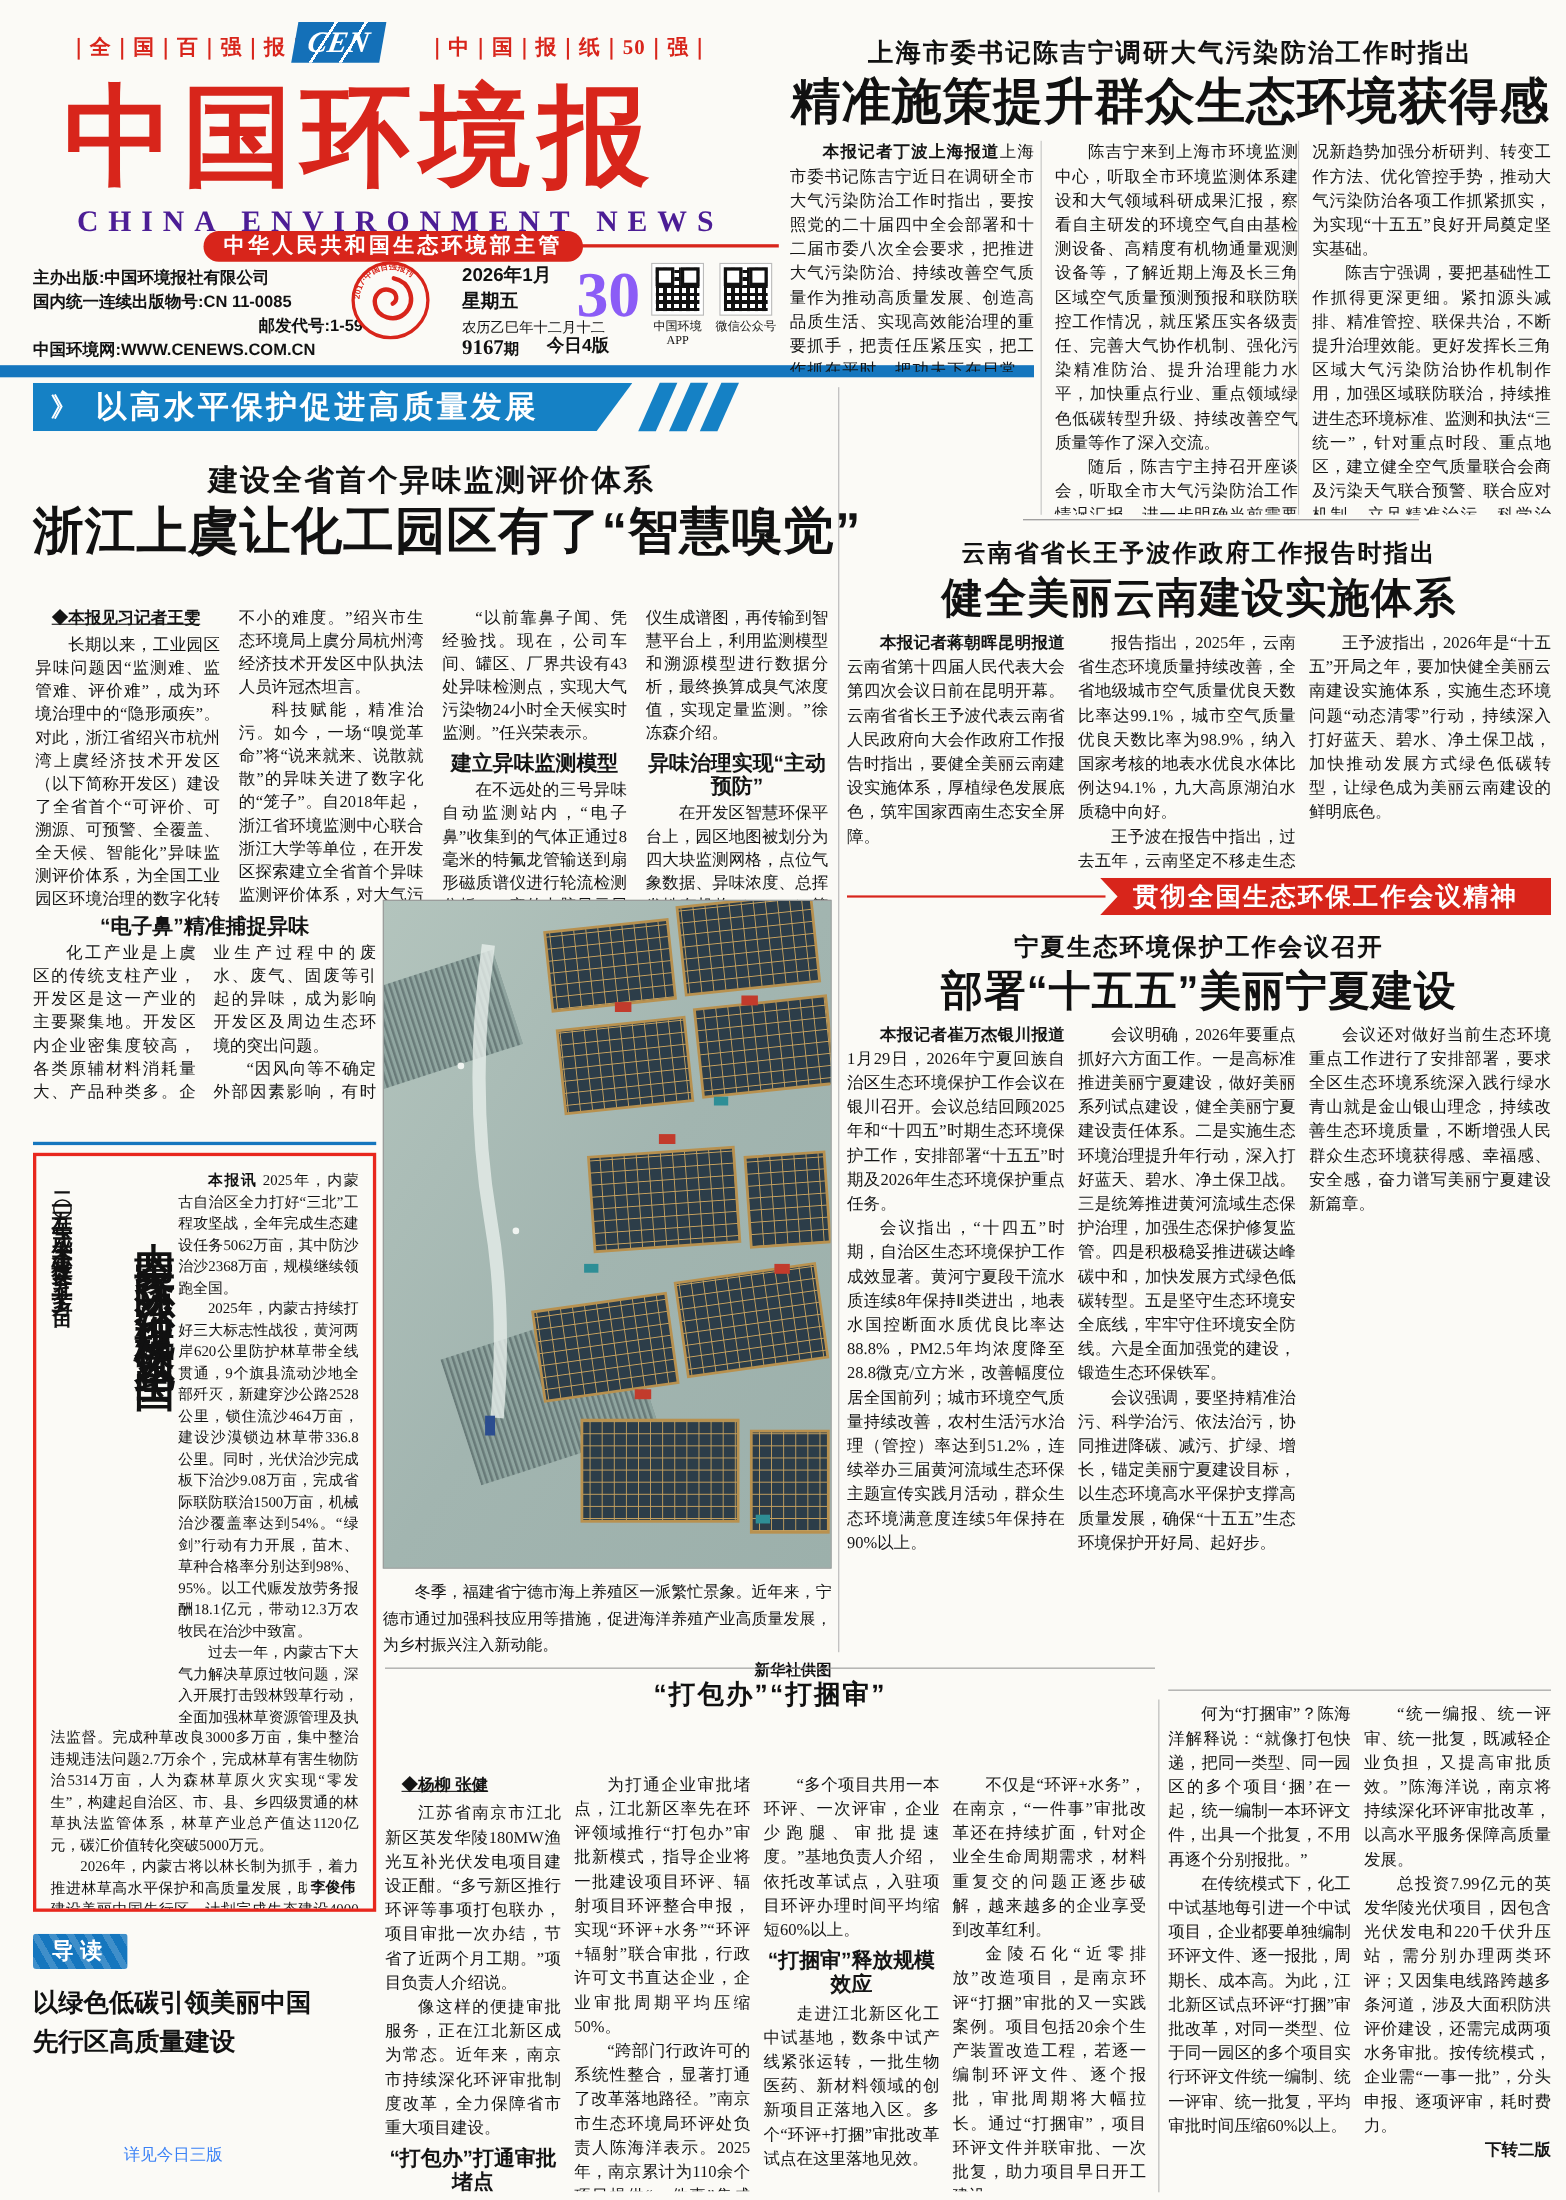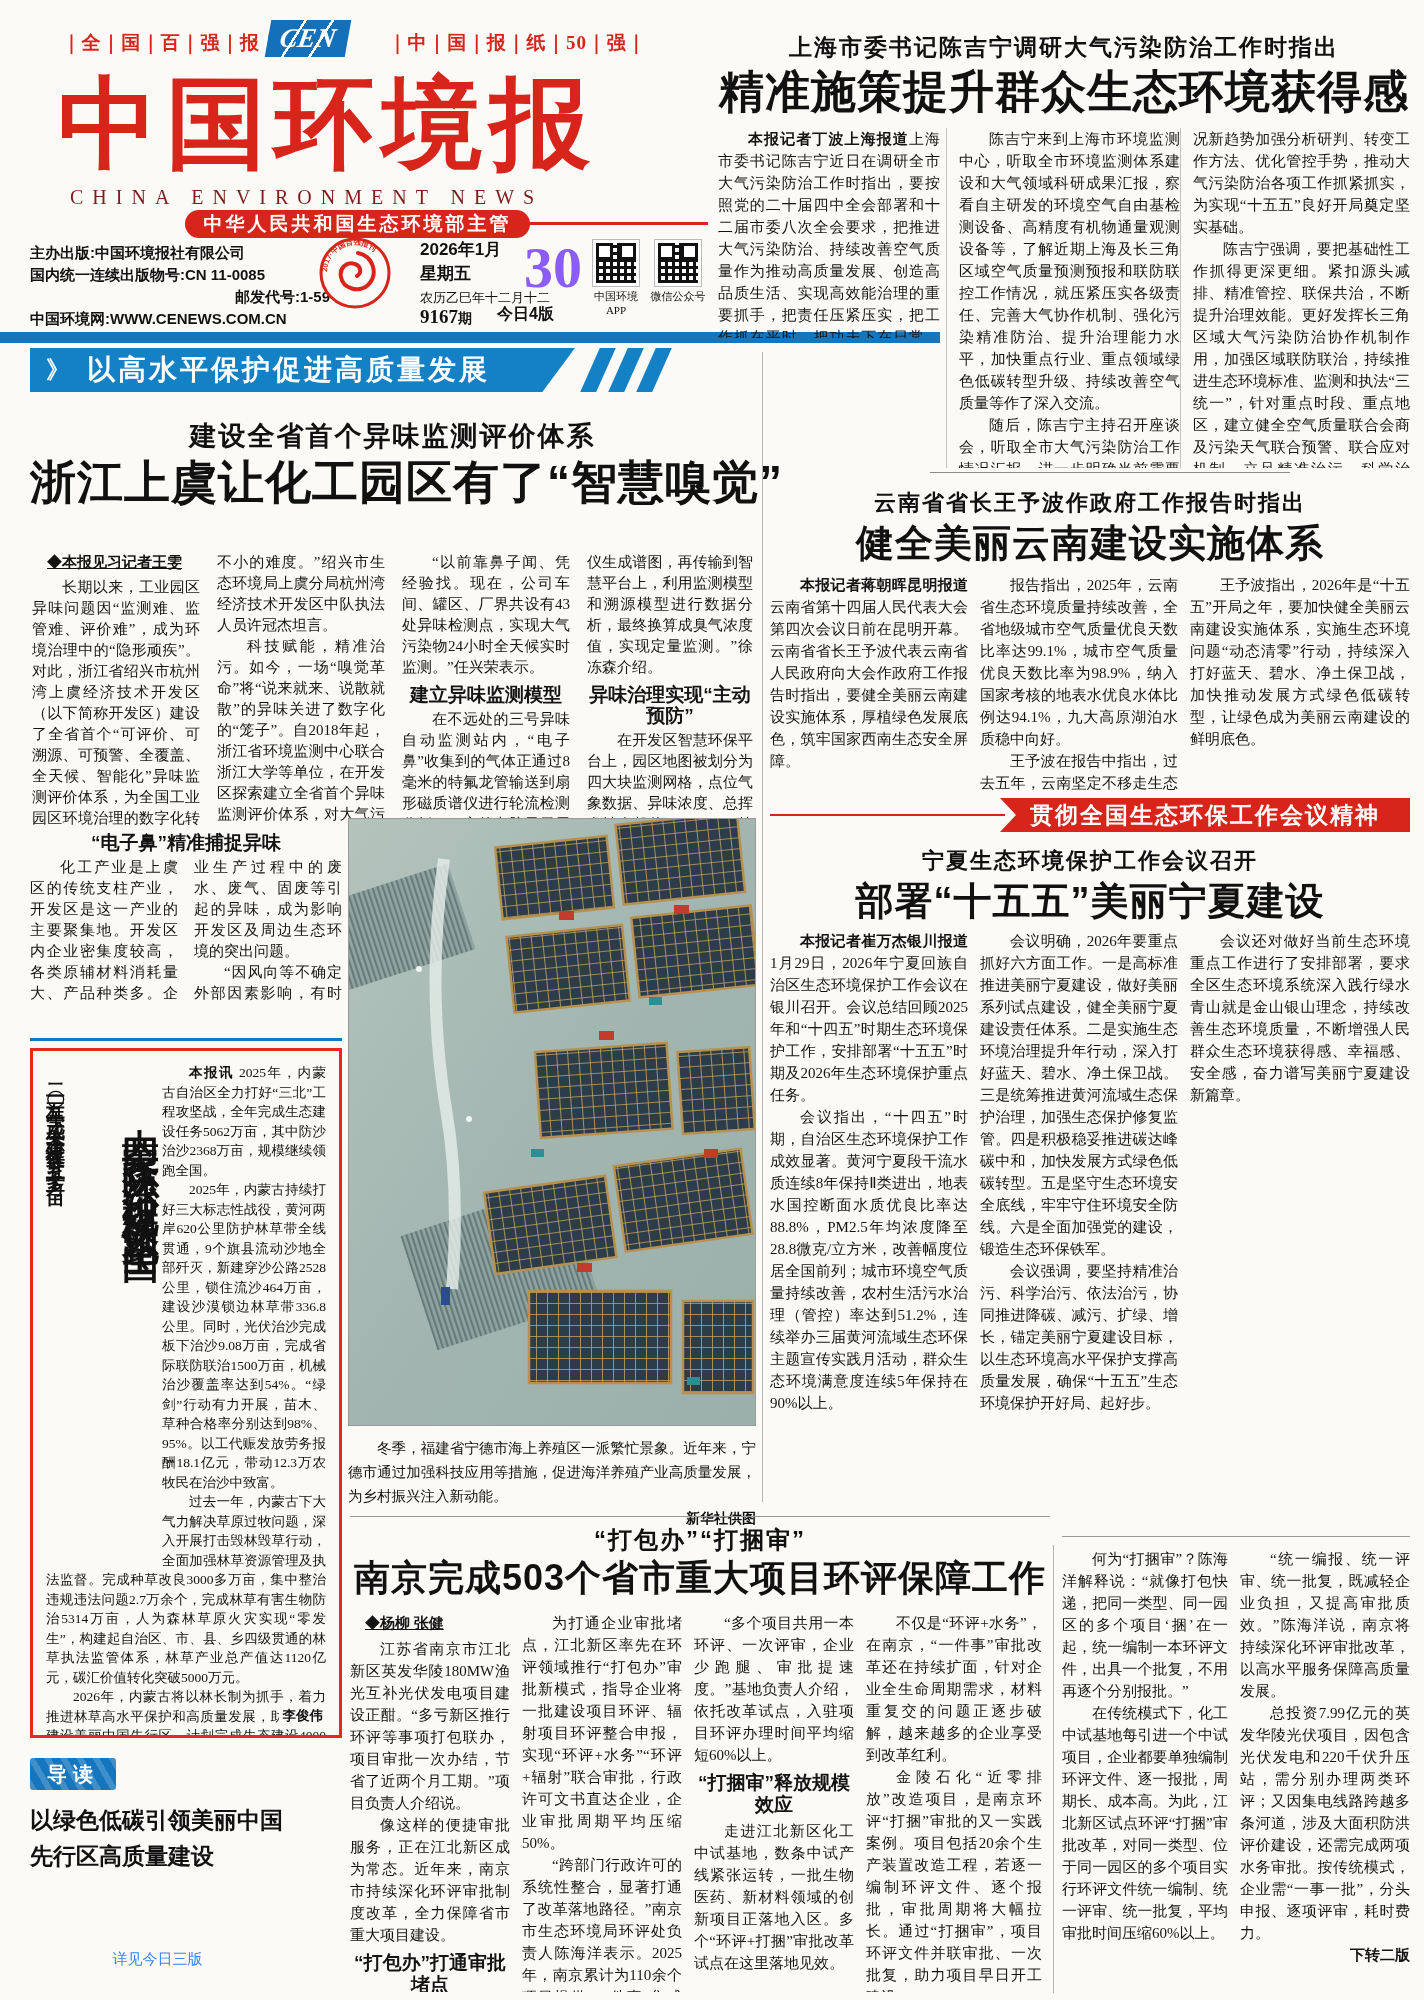--- a/index.html
+++ b/index.html
@@ -6,21 +6,21 @@
   html,body{background:#e8e8e8}
   .page{position:relative;width:1424px;height:2000px;margin:0 auto;background:#fbfaf6;overflow:hidden;
         font-family:"Liberation Sans",sans-serif;color:#111}
   .abs{position:absolute}
   
   .badge{color:#d8251b;font-weight:bold;font-size:19px;letter-spacing:1px;font-family:"Liberation Serif",serif}
   .cen{transform:skewX(-10deg);background:#1470b8;color:#fff;font-style:italic;font-weight:bold;
        font-family:"Liberation Serif",serif;font-size:27px;padding:3px 12px;
        background-image:linear-gradient(115deg,transparent 34%,#fff 34%,#fff 37%,transparent 37%,transparent 62%,#fff 62%,#fff 65%,transparent 65%)}
   .paper-title{color:#d8251b;font-weight:900;font-size:100px;letter-spacing:8px;font-family:"Liberation Serif",serif;white-space:nowrap}
-  .paper-en{color:#7f1d1d;font-weight:normal;font-size:20px;letter-spacing:9px;font-family:"Liberation Serif",serif}
+  .paper-en{color:#4c1d95;font-weight:bold;font-size:27px;letter-spacing:9px;font-family:"Liberation Serif",serif}
   .pill{background:#d8251b;color:#fff;font-weight:bold;font-size:19px;text-align:center;line-height:28px;
         border-radius:14px;letter-spacing:3px}
   .publine{font-size:15px;font-weight:bold;line-height:22px}
   .dateline1{font-size:17px;font-weight:bold;line-height:24px}
   .lunar{font-size:13px;line-height:20px}
   .bigday{font-family:"Liberation Serif",serif;font-size:58px;font-weight:bold;color:#8b5cf6}
   .issue{font-size:14px;font-weight:bold}
   .issue b{font-family:"Liberation Serif",serif;font-size:19px}
   .qr{width:46px;height:46px;position:relative;border:3px solid #fff;outline:1px solid #bbb;
       background:repeating-linear-gradient(90deg,#111 0 3px,transparent 3px 7px),
@@ -284,21 +284,20 @@
   <div class="ncol" style="left:980px;top:930px;width:198px;height:592px">
     <p class="para">会议明确，2026年要重点抓好六方面工作。一是高标准推进美丽宁夏建设，做好美丽系列试点建设，健全美丽宁夏建设责任体系。二是实施生态环境治理提升年行动，深入打好蓝天、碧水、净土保卫战。三是统筹推进黄河流域生态保护治理，加强生态保护修复监管。四是积极稳妥推进碳达峰碳中和，加快发展方式绿色低碳转型。五是坚守生态环境安全底线，牢牢守住环境安全防线。六是全面加强党的建设，锻造生态环保铁军。</p>
     <p class="para">会议强调，要坚持精准治污、科学治污、依法治污，协同推进降碳、减污、扩绿、增长，锚定美丽宁夏建设目标，以生态环境高水平保护支撑高质量发展，确保“十五五”生态环境保护开好局、起好步。</p>
   </div>
   <div class="ncol" style="left:1190px;top:930px;width:220px;height:592px">
     <p class="para">会议还对做好当前生态环境重点工作进行了安排部署，要求全区生态环境系统深入践行绿水青山就是金山银山理念，持续改善生态环境质量，不断增强人民群众生态环境获得感、幸福感、安全感，奋力谱写美丽宁夏建设新篇章。</p>
   </div>
 
   <div class="hrule" style="left:350px;top:1516px;width:700px;background:#999"></div>
   <div class="kicker" style="left:350px;top:1524px;width:700px;font-size:24px">“打包办”“打捆审”</div>
-  <div class="headline" style="left:350px;top:1554px;width:700px;font-size:36px">南京完成503个省市重大项目环评保障工作</div>
 
   <div class="ncol" style="left:350px;top:1612px;width:160px;height:380px">
     <p class="byline">◆杨柳 张健</p>
     <p class="para">江苏省南京市江北新区英发华陵180MW渔光互补光伏发电项目建设正酣。“多亏新区推行环评等事项打包联办，项目审批一次办结，节省了近两个月工期。”项目负责人介绍说。</p>
     <p class="para">像这样的便捷审批服务，正在江北新区成为常态。近年来，南京市持续深化环评审批制度改革，全力保障省市重大项目建设。</p>
     <p class="subh">“打包办”打通审批堵点</p>
 
   </div>
   <div class="ncol" style="left:522px;top:1612px;width:160px;height:380px">
     <p class="para">为打通企业审批堵点，江北新区率先在环评领域推行“打包办”审批新模式，指导企业将一批建设项目环评、辐射项目环评整合申报，实现“环评+水务”“环评+辐射”联合审批，行政许可文书直达企业，企业审批周期平均压缩50%。</p>

